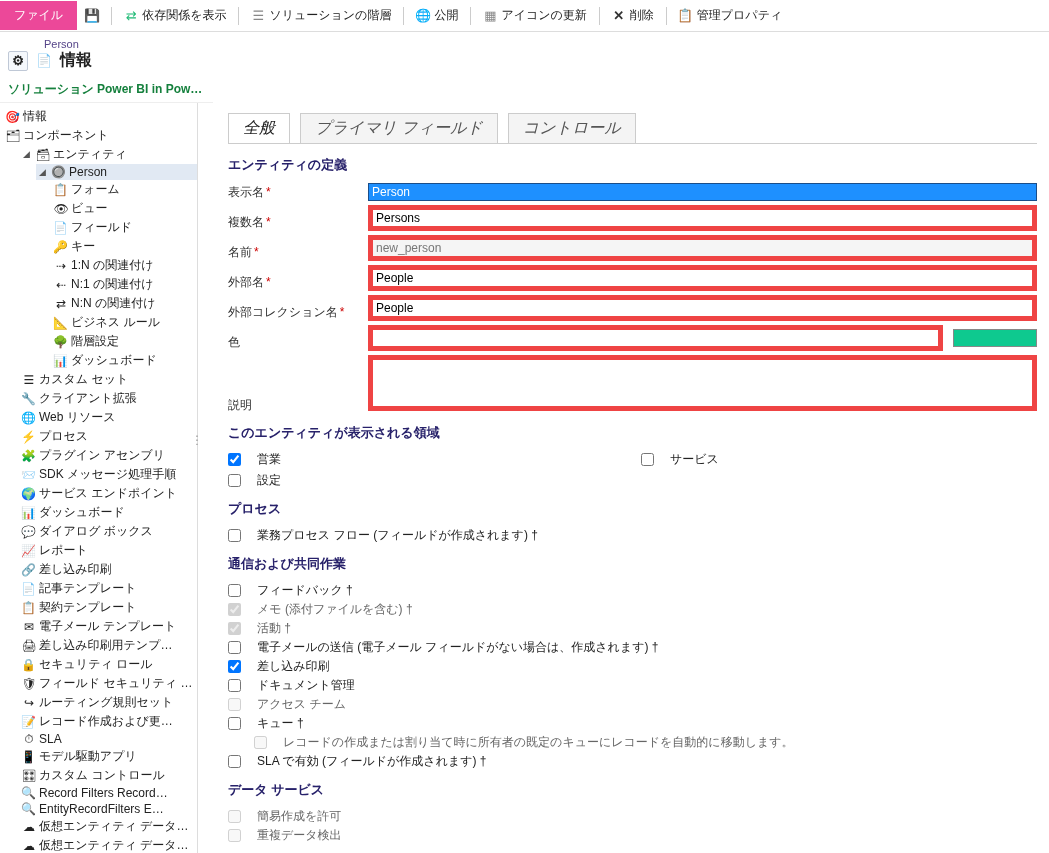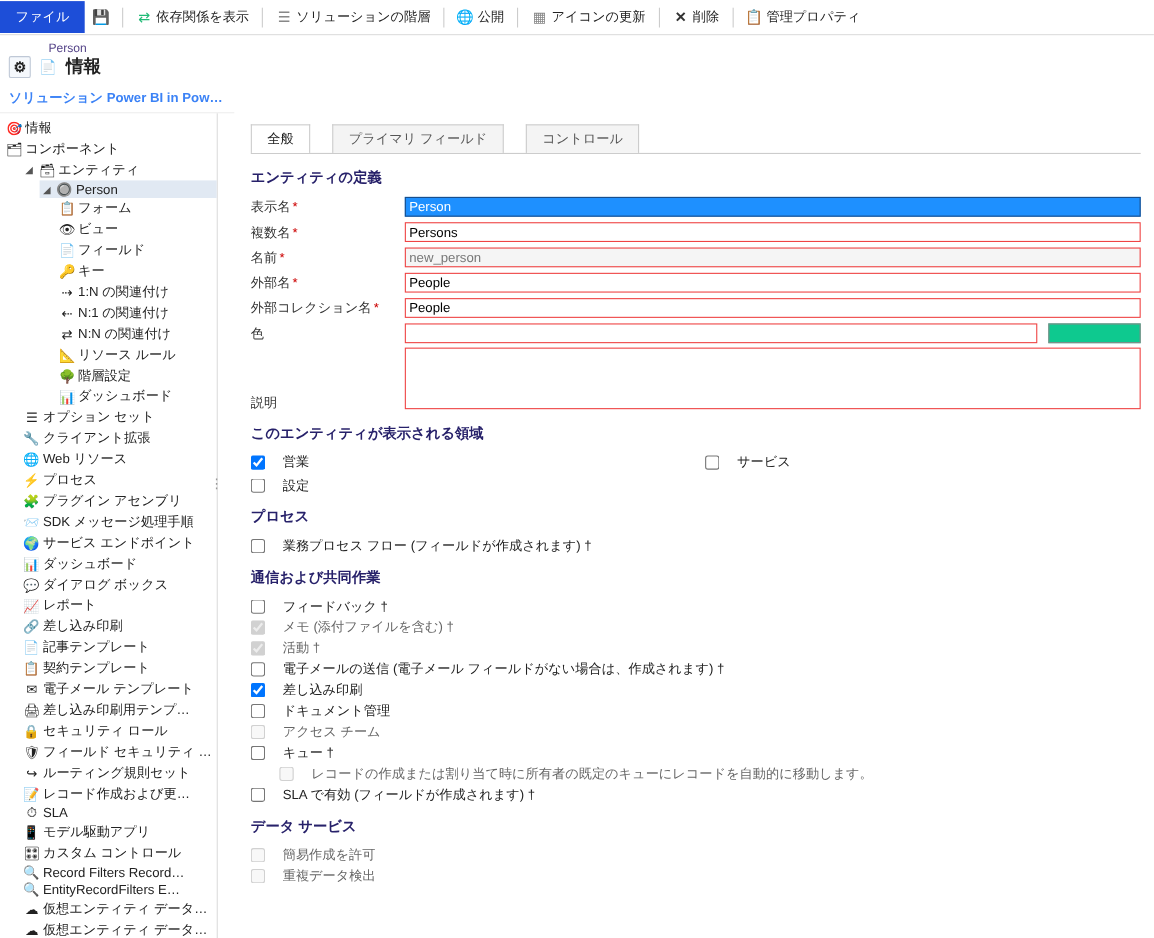--- a/index.html
+++ b/index.html
@@ -1,52 +1,52 @@
 <!DOCTYPE html>
 <html><head>
 <meta charset="utf-8">
 <style>
 * { box-sizing: border-box; margin: 0; padding: 0; }
 body { font-family: "Meiryo UI", Meiryo, sans-serif; font-size: 12px; color: #222; background: #fff; width: 1049px; }
 .toolbar { display: flex; align-items: center; height: 32px; border-bottom: 1px solid #ddd; }
-.file-btn { background: #1d4ed8; color: #fff; padding: 6px 14px; font-size: 12px; }
+.file-btn { background: #ec4899; color: #fff; padding: 6px 14px; font-size: 12px; }
 .tool-item { display: flex; align-items: center; gap: 4px; padding: 0 8px; cursor: pointer; }
 .tool-sep { width: 1px; height: 18px; background: #ccc; margin: 0 4px; }
 .icon { width: 14px; height: 14px; display: inline-flex; align-items: center; justify-content: center; font-size: 13px; }
 .icon-save { color: #0b6bb8; }
 .icon-link { color: #2b7; }
 .icon-hier { color: #888; }
 .icon-publish { color: #0b6bb8; }
 .icon-refresh { color: #888; }
 .icon-delete { color: #333; font-weight: bold; }
 .icon-props { color: #d9822b; }
 .head-block { padding: 6px 8px; }
 .head-label { color: #548; font-size: 11px; margin-left: 36px; }
 .head-title { display: flex; align-items: center; gap: 6px; font-size: 16px; font-weight: bold; }
 .head-title .icon { width: 20px; height: 20px; border: 1px solid #bfc8d6; background: #f5f8fc; border-radius: 2px; }
-.sol-label { color: #3b82f6; font-size: 12px; padding: 4px 8px; font-weight: bold; white-space: nowrap; overflow: hidden; text-overflow: ellipsis; width: 213px; border-bottom: 1px solid #eee; }
+.sol-label { color: #15803d; font-size: 12px; padding: 4px 8px; font-weight: bold; white-space: nowrap; overflow: hidden; text-overflow: ellipsis; width: 213px; border-bottom: 1px solid #eee; }
 .layout { display: flex; }
 .sidebar { width: 198px; border-right: 1px solid #ddd; padding: 4px 0; position: relative; }
 .resizer { position: absolute; right: -2px; top: 330px; width: 8px; height: 20px; color: #999; cursor: col-resize; font-size: 12px; }
 .tree { list-style: none; padding-left: 4px; }
 .tree li { padding: 1px 0 1px 2px; white-space: nowrap; cursor: pointer; display: flex; align-items: center; gap: 3px; }
 .tree ul { list-style: none; padding-left: 16px; }
 .tw { display: inline-block; width: 9px; height: 9px; margin-right: 2px; color: #555; font-size: 9px; line-height: 9px; text-align: center; }
 .ticon { width: 14px; height: 14px; display: inline-flex; align-items: center; justify-content: center; font-size: 12px; }
 .selected { background: #e1e9f3; }
 .content { flex: 1; padding: 10px 12px 20px 30px; }
 .tabs { display: flex; border-bottom: 1px solid #ccc; margin-bottom: 12px; }
-.tab { padding: 4px 14px; border: 1px solid #ccc; border-bottom: none; background: #f4f4f4; margin-right: 20px; font-size: 12px; cursor: pointer; color: #555; }
+.tab { padding: 4px 14px; border: 1px solid #ccc; border-bottom: none; background: #f4f4f4; margin-right: 10px; font-size: 16px; cursor: pointer; color: #555; font-style: italic; }
 .tab.active { background: #fff; color: #222; }
 .sec { font-weight: bold; color: #27216a; font-size: 13px; margin: 10px 0 8px; }
 .frow { display: flex; align-items: flex-end; margin-bottom: 4px; }
 .flabel { width: 140px; color: #333; font-size: 12px; padding-top: 2px; }
 .req { color: #c00; margin-left: 2px; }
 .finput { flex: 1; }
-.finput input[type="text"], .finput select, .finput textarea { width: 100%; border: 1px solid #ef4444; font-size: 12px; padding: 1px 3px; font-family: inherit; }
+.finput input[type="text"], .finput select, .finput textarea { width: 100%; border: 5px solid #ef4444; font-size: 12px; padding: 1px 3px; font-family: inherit; }
 .finput input.sel { background: #1e90ff; color: #fff; border: 1px solid #1a4e8a; }
 .finput input:disabled { background: #f5f5f5; color: #777; }
 .finput select { height: 20px; }
 .finput textarea { height: 56px; resize: none; }
 .clr-row { display: flex; gap: 10px; align-items: center; }
 .clr-row input[type="text"] { flex: 1; }
 .clr-swatch { width: 84px; height: 18px; background: #0ec98f; border: 1px solid #888; }
 .areas { display: flex; gap: 60px; margin: 4px 0 2px; }
 .areas-col { display: flex; flex-direction: column; gap: 2px; }
 .cb { display: flex; align-items: center; gap: 16px; font-size: 12px; padding: 1px 0; }
@@ -152,36 +152,36 @@
               <li>
                 <span class="ticon">⇠</span>
                 <span>N:1 の関連付け</span>
               </li>
               <li>
                 <span class="ticon">⇄</span>
                 <span>N:N の関連付け</span>
               </li>
               <li>
                 <span class="ticon">📐</span>
-                <span>リソース ルール</span>
+                <span>ビジネス ルール</span>
               </li>
               <li>
                 <span class="ticon">🌳</span>
                 <span>階層設定</span>
               </li>
               <li>
                 <span class="ticon">📊</span>
                 <span>ダッシュボード</span>
               </li>
             </ul>
         </ul>
         <div id="other-components">
             <li style="list-style: none; padding: 1px 0px 1px 2px; display: flex; align-items: center; gap: 3px; white-space: nowrap; cursor: pointer;">
               <span class="ticon">☰</span>
-              <span style="overflow:hidden;text-overflow:ellipsis;">オプション セット</span>
+              <span style="overflow:hidden;text-overflow:ellipsis;">カスタム セット</span>
             </li>
             <li style="list-style: none; padding: 1px 0px 1px 2px; display: flex; align-items: center; gap: 3px; white-space: nowrap; cursor: pointer;">
               <span class="ticon">🔧</span>
               <span style="overflow:hidden;text-overflow:ellipsis;">クライアント拡張</span>
             </li>
             <li style="list-style: none; padding: 1px 0px 1px 2px; display: flex; align-items: center; gap: 3px; white-space: nowrap; cursor: pointer;">
               <span class="ticon">🌐</span>
               <span style="overflow:hidden;text-overflow:ellipsis;">Web リソース</span>
             </li>
             <li style="list-style: none; padding: 1px 0px 1px 2px; display: flex; align-items: center; gap: 3px; white-space: nowrap; cursor: pointer;">

